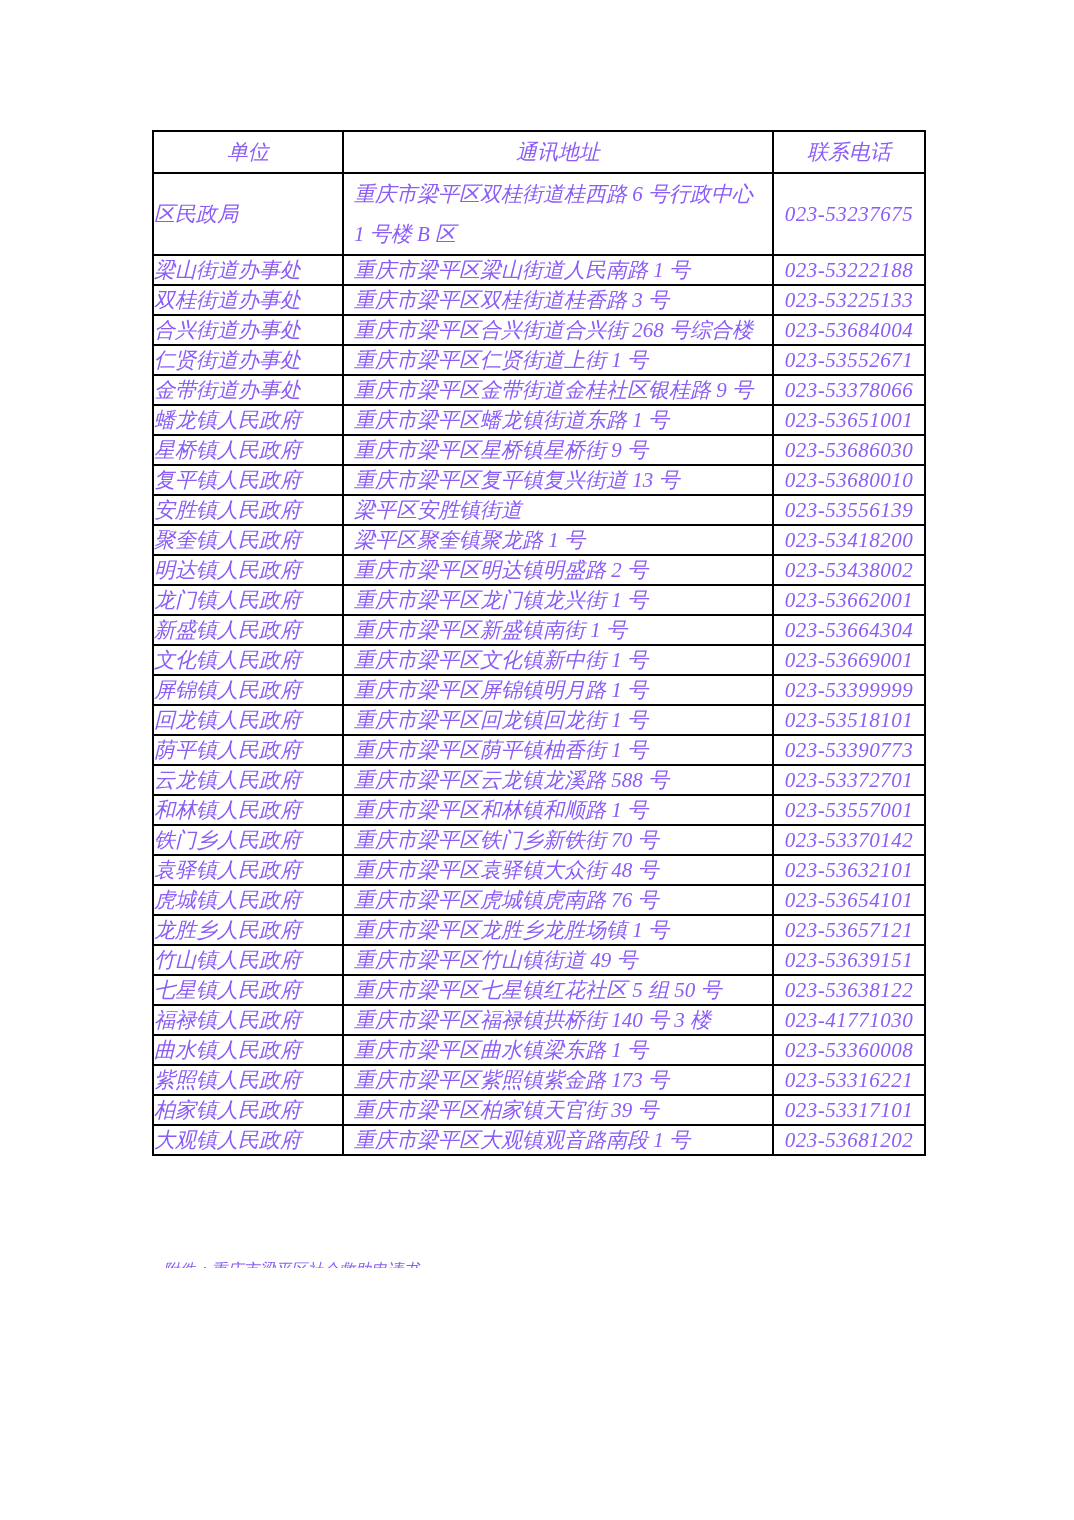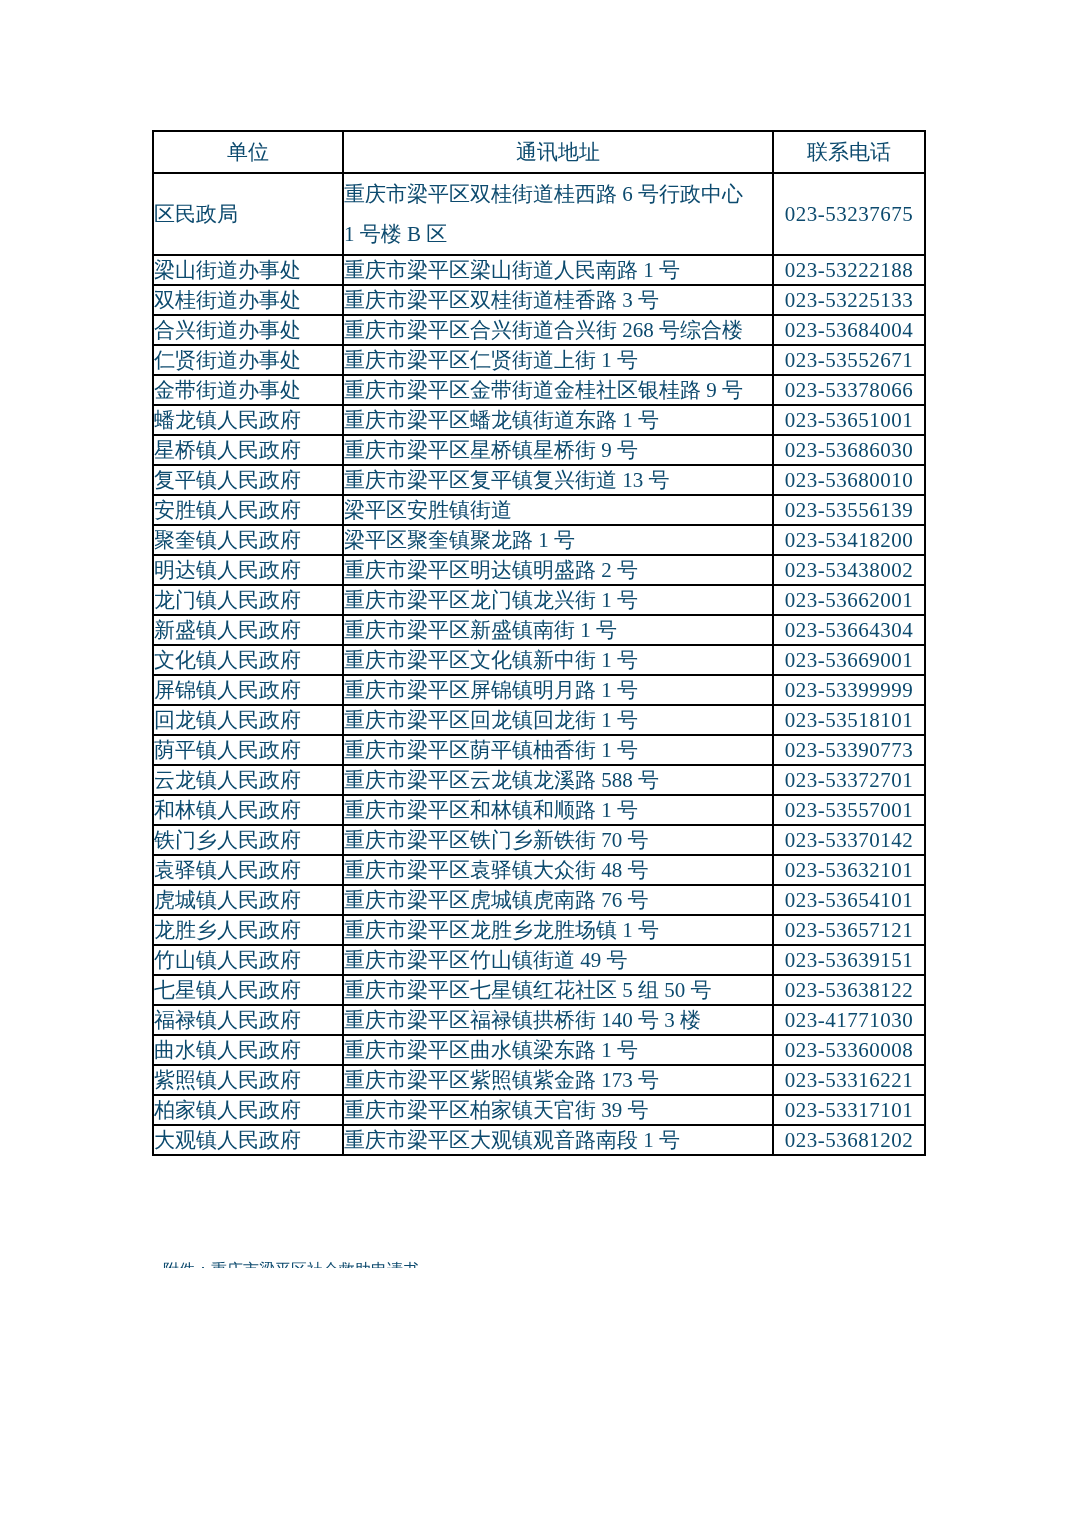--- a/index.html
+++ b/index.html
@@ -1,23 +1,24 @@
 <!DOCTYPE html>
 <html><head>
 <meta charset="utf-8">
 <style>
   html, body { margin: 0; padding: 0; background: #ffffff; }
   .page {
     position: relative;
     width: 1074px;
     height: 1268px;
     background: #ffffff;
-    color: #0c4a6e;
+    color: #8b5cf6;
     font-family: "Liberation Serif", "DejaVu Serif", serif;
     overflow: hidden;
+    font-style: italic;
   }
   table.contact-table {
     position: absolute;
     left: 152px;
     top: 130px;
     width: 772px;
     border-collapse: collapse;
     table-layout: fixed;
     font-size: 21px;
   }
@@ -31,21 +32,21 @@
     vertical-align: middle;
     overflow: hidden;
   }
   .contact-table thead tr { height: 42px; }
   .contact-table tbody tr { height: 29px; }
   .contact-table tbody tr.tall { height: 80px; }
   .contact-table th { text-align: center; }
   td.unit  { text-align: left; }
   td.address {
     text-align: left;
-    padding-left: 0;
+    padding-left: 10px;
     padding-right: 4px;
     white-space: pre-line;
   }
   tr.tall td.address { line-height: 40px; }
   td.phone { text-align: center; letter-spacing: 0.5px; }
   .attachment-note {
     position: absolute;
     left: 163px;
     top: 1260px;
     font-size: 16px;

